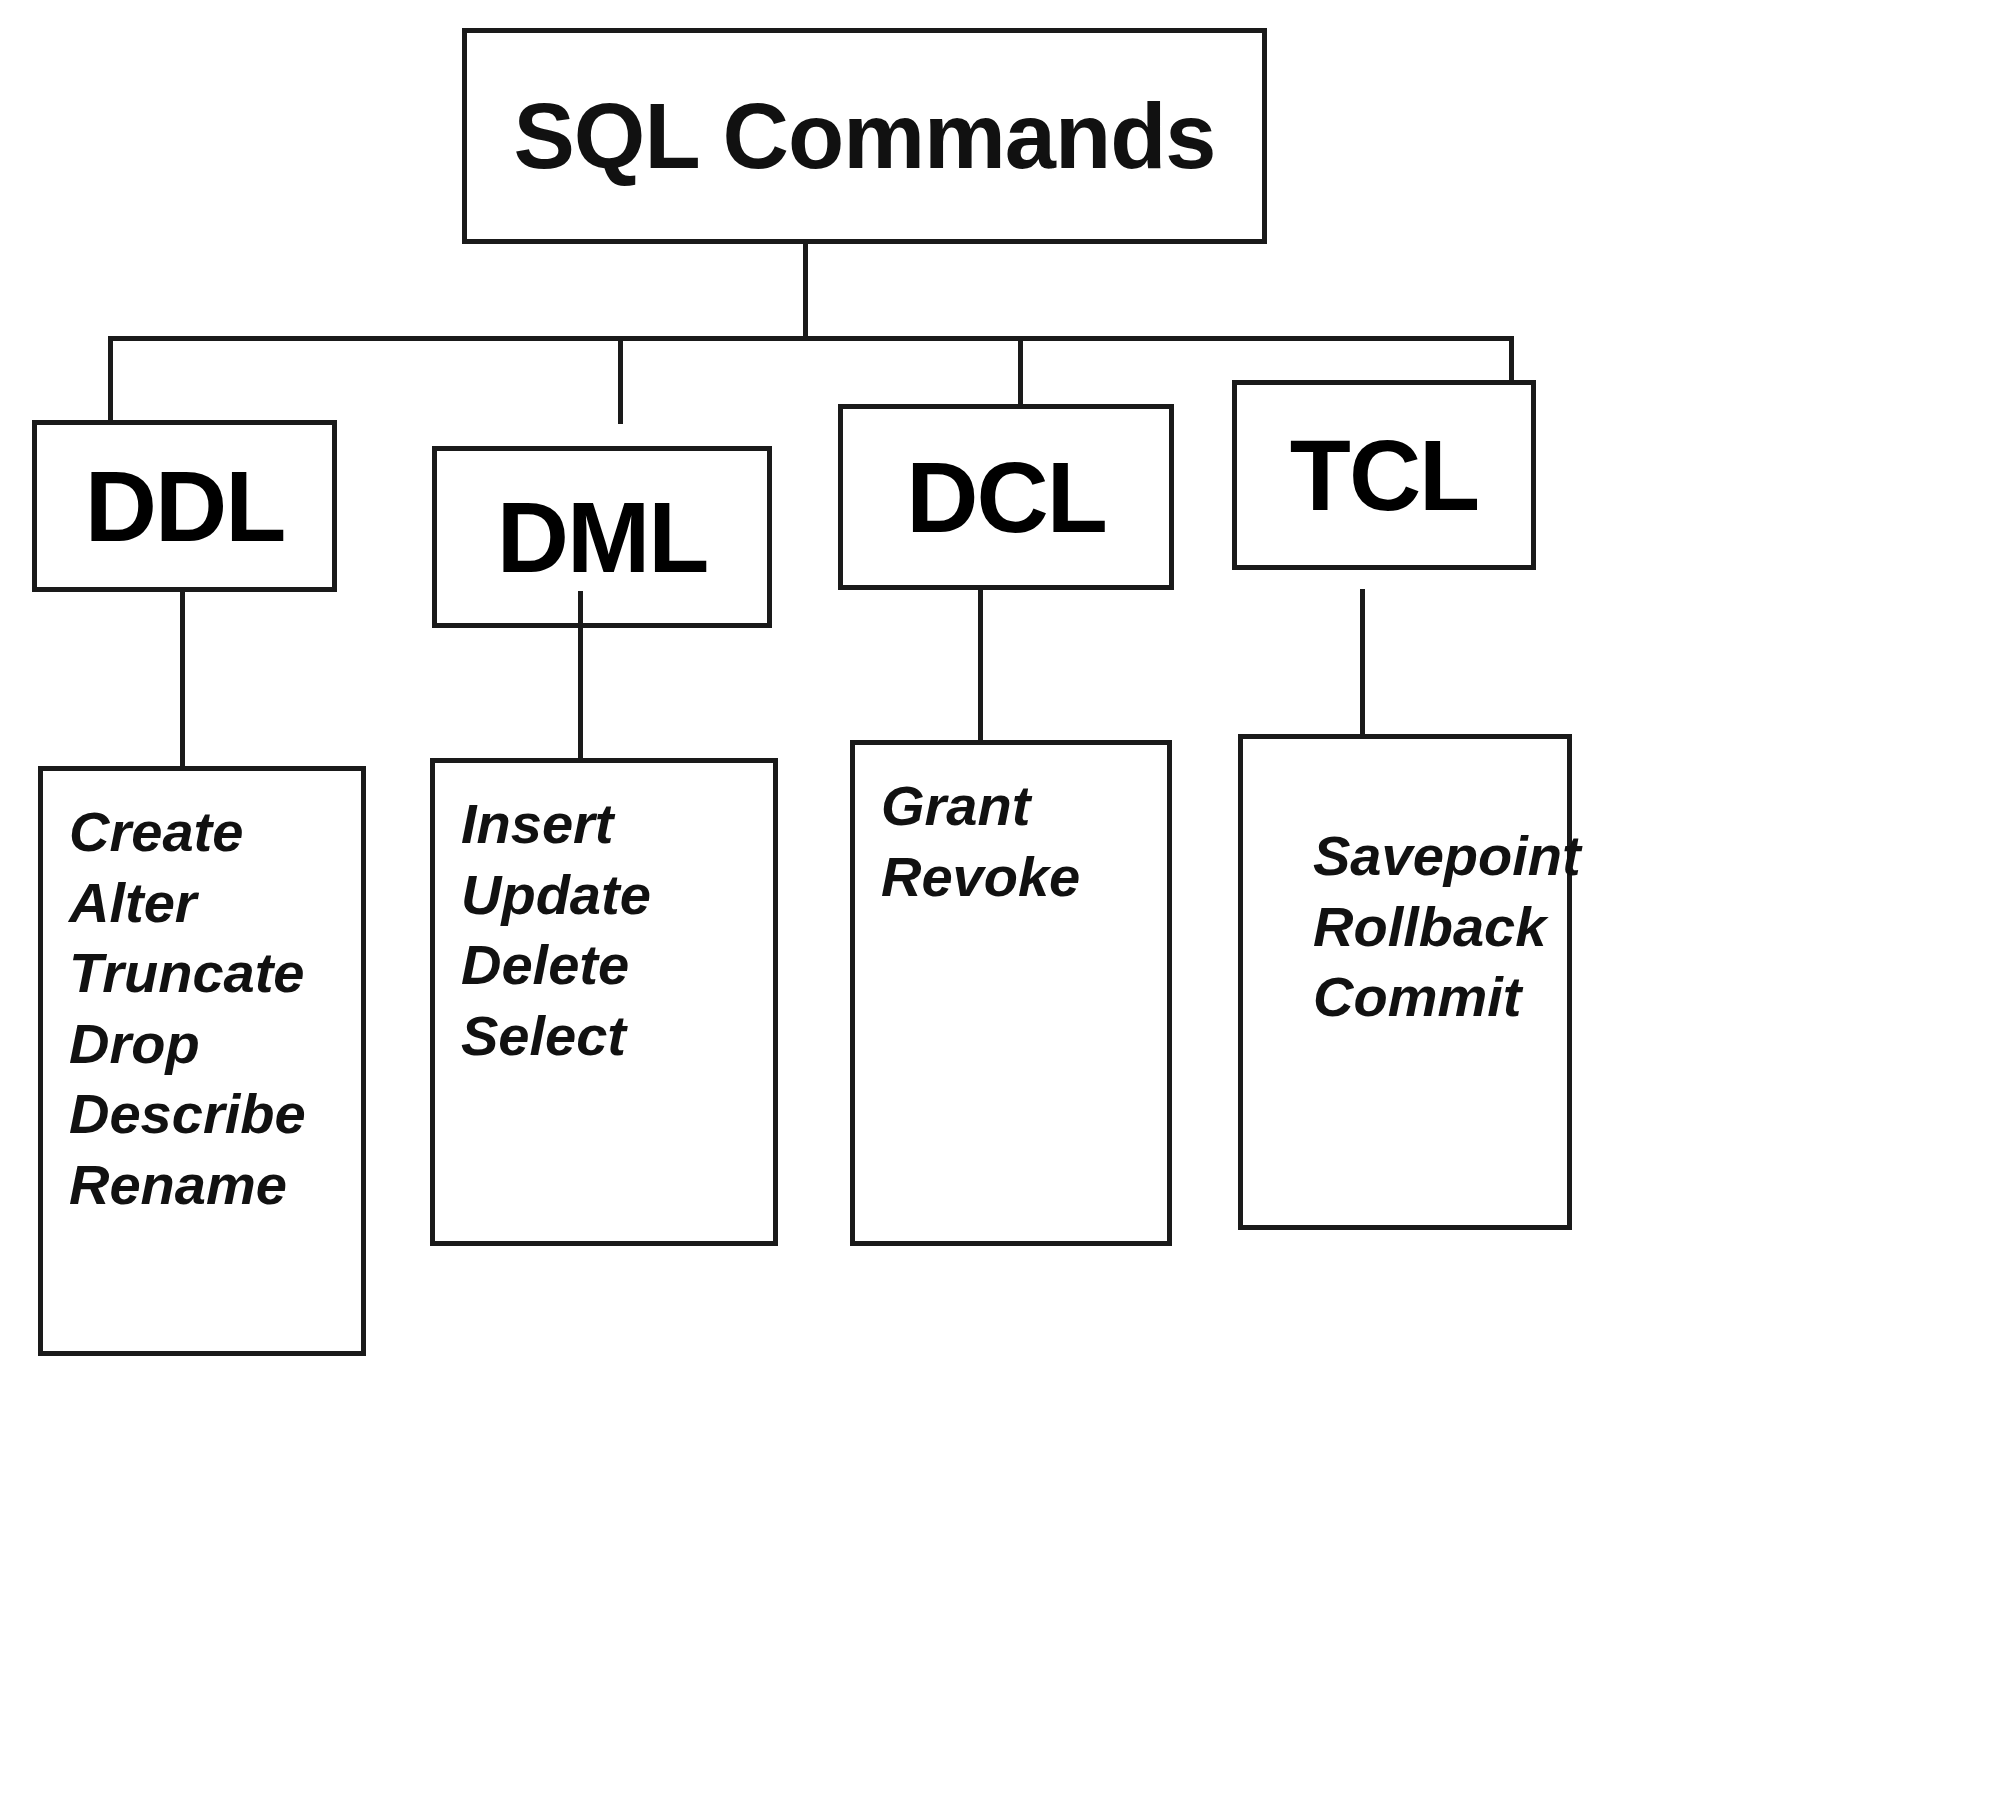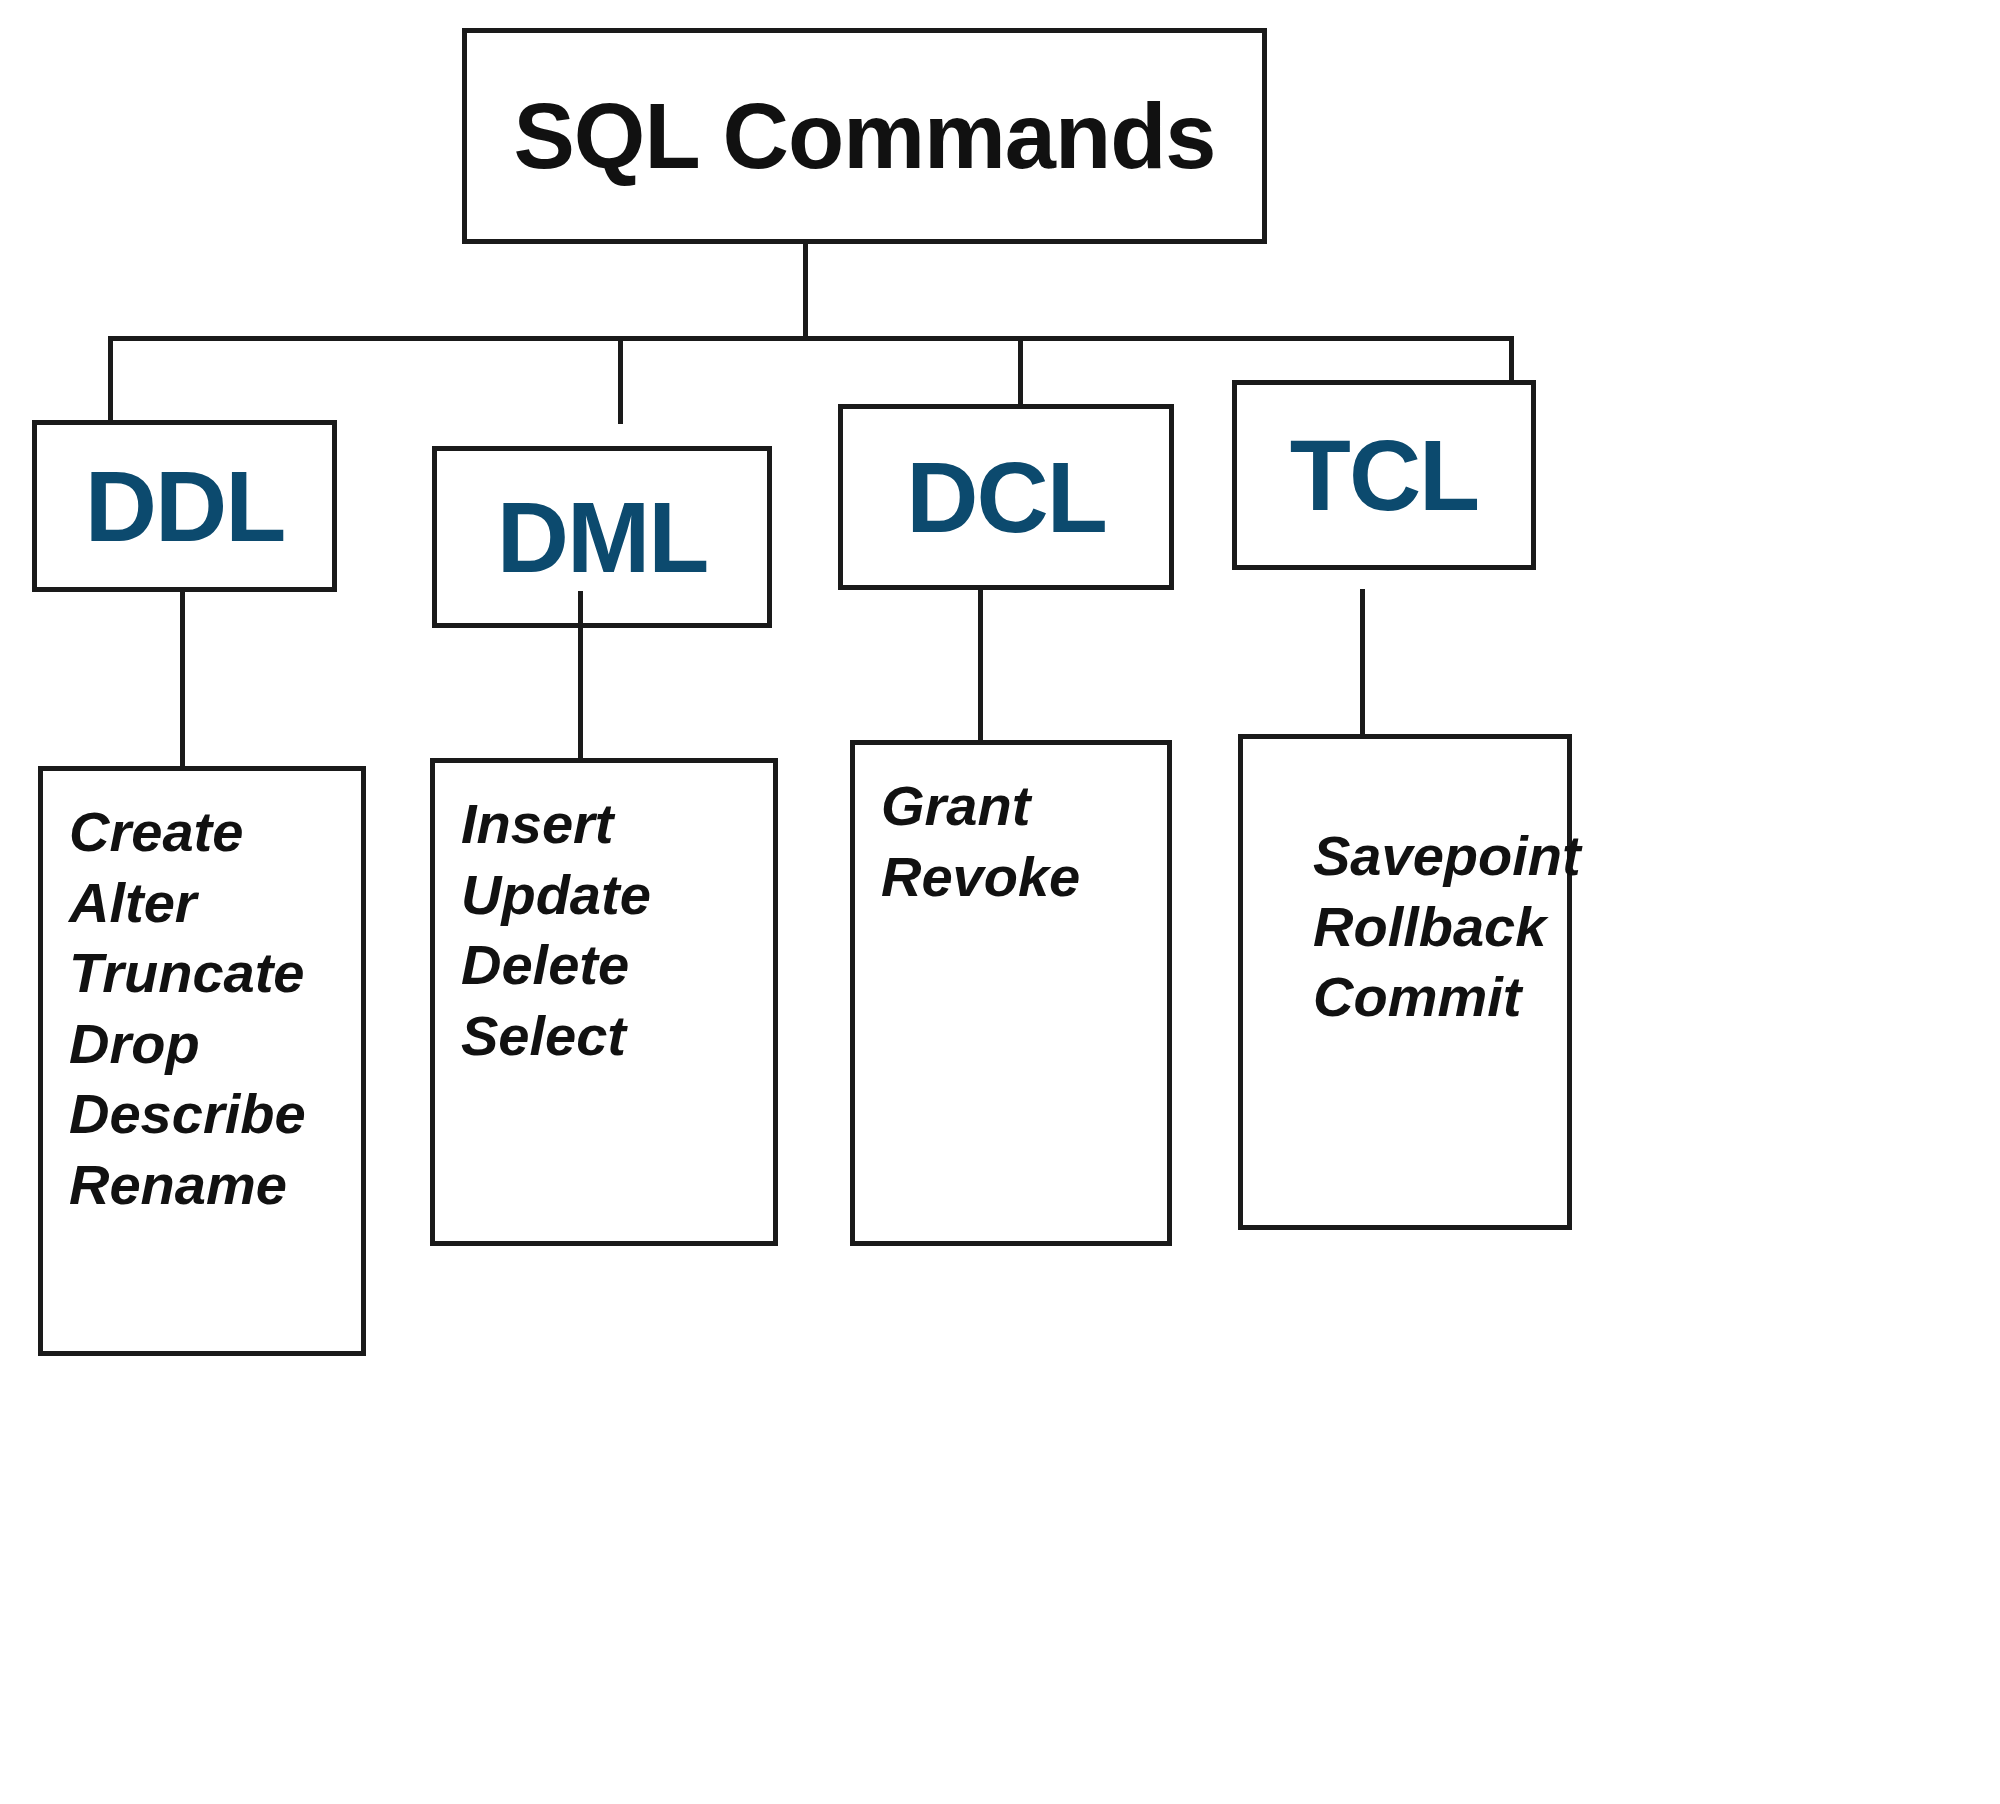--- a/index.html
+++ b/index.html
@@ -44,21 +44,21 @@
 
   
   .cat-box {
     display: flex;
     align-items: center;
     justify-content: center;
   }
   .cat-label {
     font-size: 100px;
     font-weight: bold;
-    color: #0c4a6e;
+    color: #000000;
     line-height: 1;
     letter-spacing: -2px;
     white-space: nowrap;
     text-align: right;
   }
 
   
   .list-box {
     padding: 0;
     font-style: italic;

